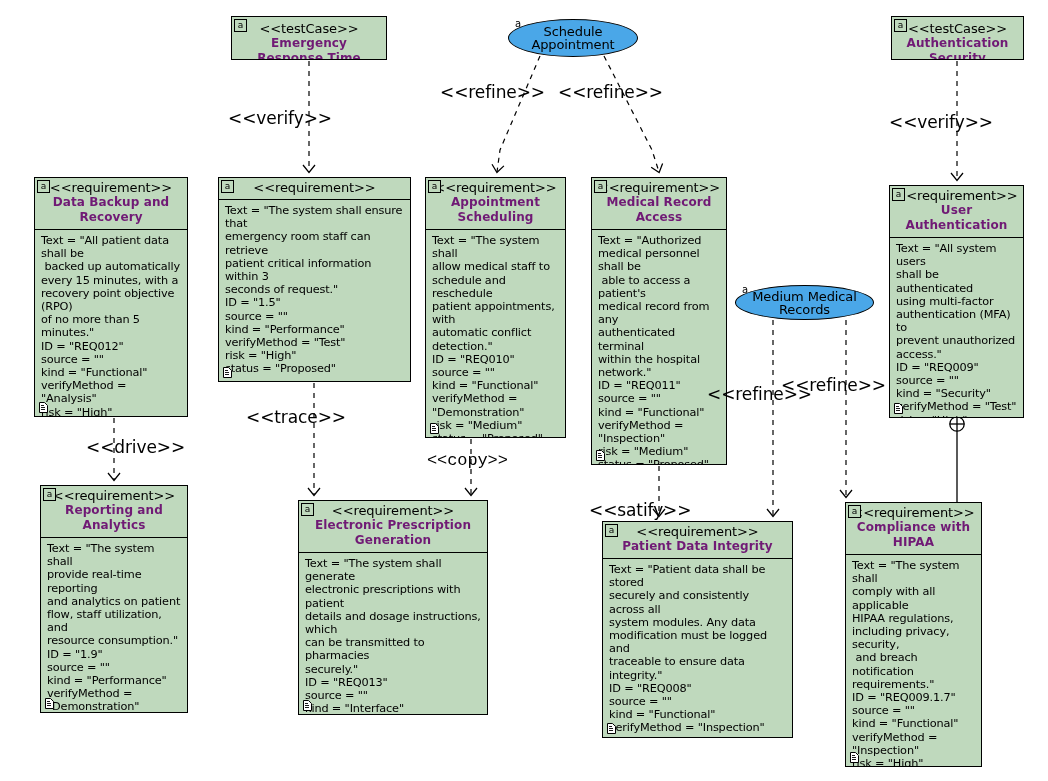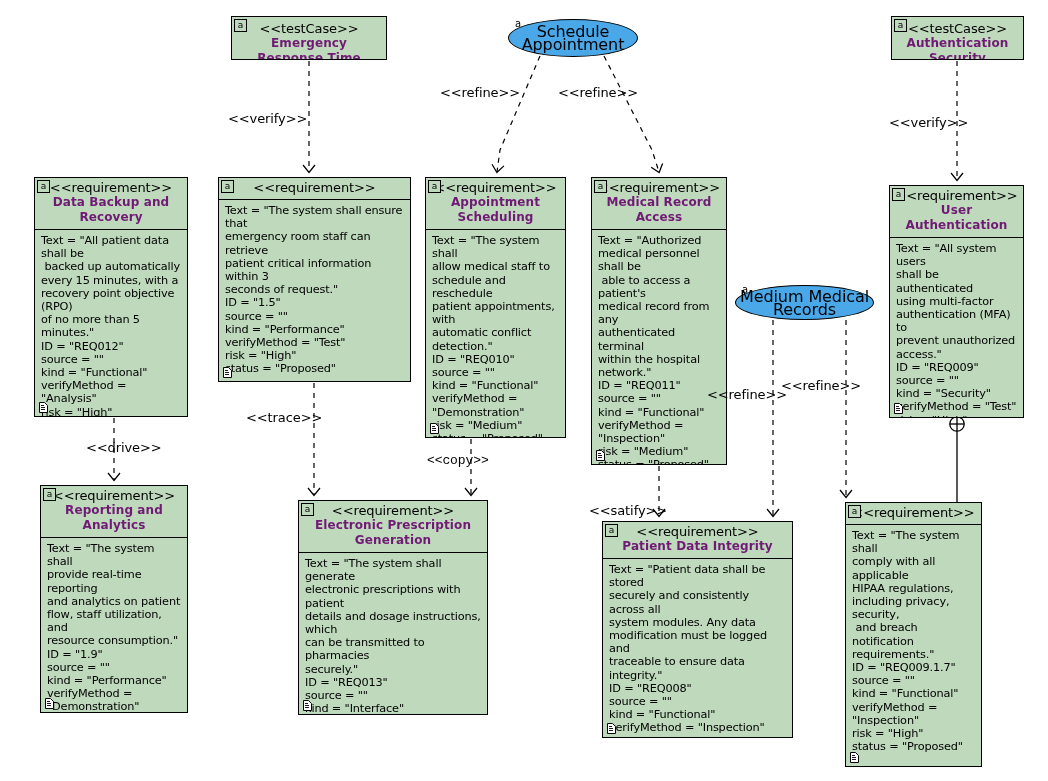--- a/index.html
+++ b/index.html
@@ -90,38 +90,38 @@
     box-sizing: border-box;
     background: #4aa7e8;
     border: 1.4px solid #000000;
     border-radius: 50%;
     display: flex;
     align-items: center;
     justify-content: center;
     text-align: center;
   }
   .ellipse .elabel {
-    font-size: 16px;
+    font-size: 13px;
     color: #000;
     line-height: 13px;
     padding: 0 4px;
     letter-spacing: -0.1px;
   }
   .ellipse .abox-e {
     position: absolute;
     left: 6px;
     top: -2px;
     font-size: 10px;
     color: #000;
     line-height: 11px;
     background: transparent;
   }
   .edgelabel {
     position: absolute;
-    font-size: 13px;
+    font-size: 17px;
     color: #000;
     line-height: 13px;
     white-space: nowrap;
     letter-spacing: -0.1px;
   }
 </style>
 </head>
 <body>
 
 <div id="canvas">
@@ -389,20 +389,21 @@
           <path d="M0.5,0.5 h5 l3,3 v7 h-8 z" fill="#fff" stroke="#000" stroke-width="1"></path>
           <path d="M2,3.5 h3 M2,5.5 h4 M2,7.5 h4" stroke="#000" stroke-width="0.9"></path>
         </svg>
     </span>
   </div>
 
   <div class="node" style="left:845px; top:502px; width:137px; height:265px;">
     <div class="hdr">
       <div class="abox">a</div>
       <span class="stereo">&lt;&lt;requirement&gt;&gt;</span>
+      <span class="nm">Compliance with HIPAA</span>
     </div>
     <div class="body">Text = "The system shall
 comply with all applicable
 HIPAA regulations,
 including privacy, security,
  and breach notification
 requirements."
 ID = "REQ009.1.7"
 source = ""
 kind = "Functional"

